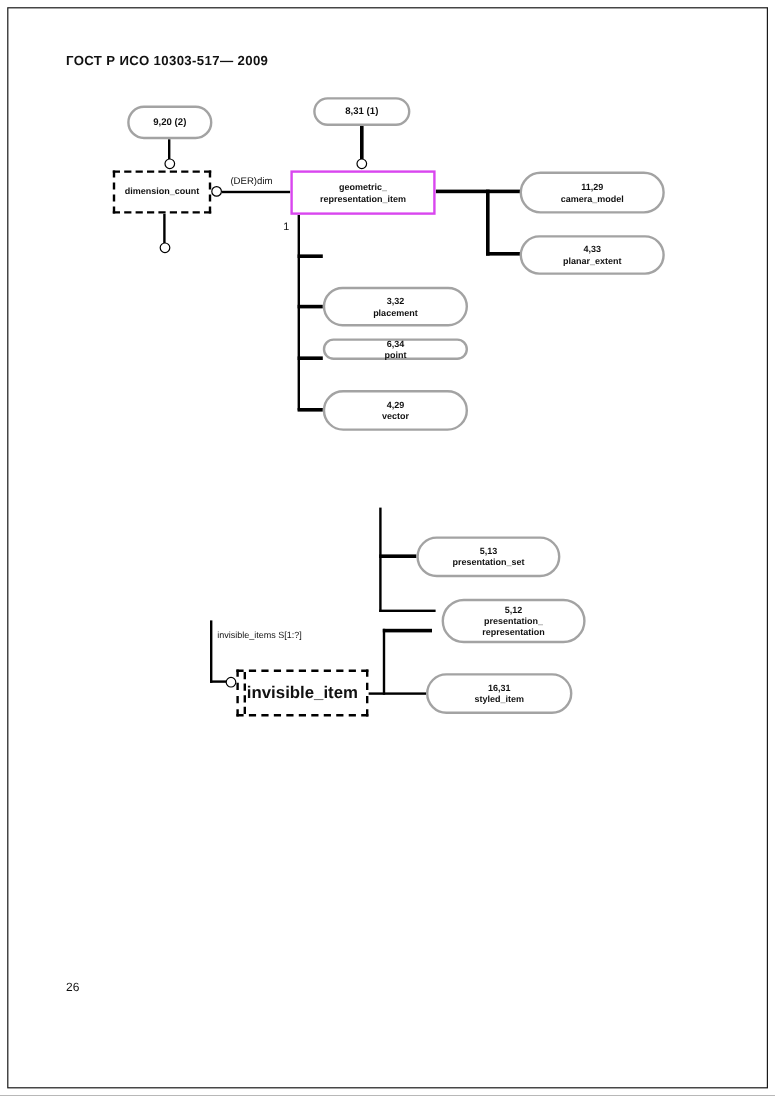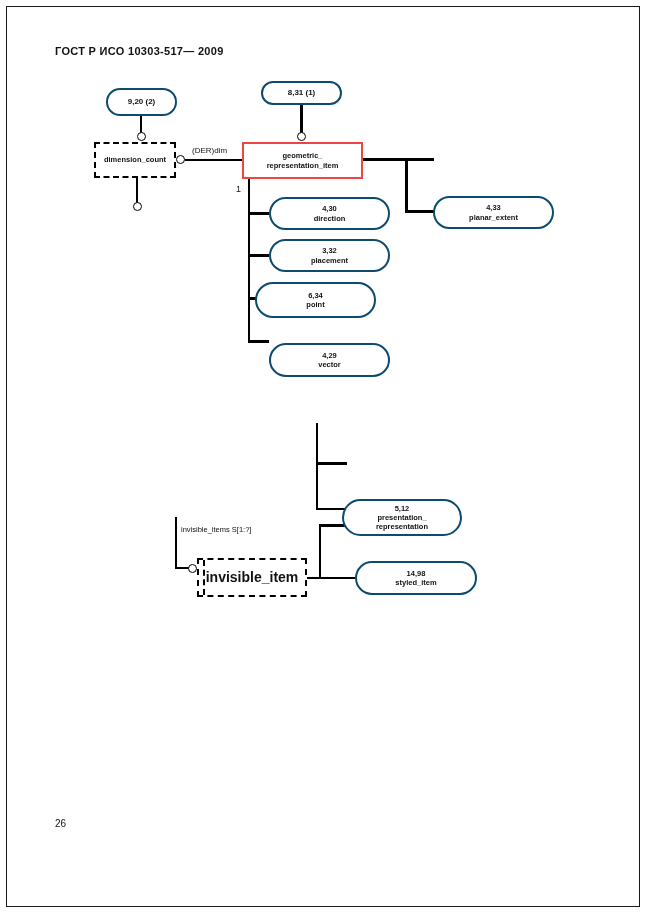--- a/index.html
+++ b/index.html
@@ -18,22 +18,22 @@
   .header{
     position:absolute;left:55px;top:45px;
     font-size:11px;font-weight:bold;letter-spacing:0.3px;white-space:nowrap;
   }
   .node{
     position:absolute;box-sizing:border-box;background:#fff;
     display:flex;flex-direction:column;align-items:center;justify-content:center;
     text-align:center;font-weight:bold;font-size:7.5px;line-height:9.5px;
     z-index:2;
   }
-  .oval{border:2px solid #0c4a6e;border-radius:999px;}
-  .rect-solid{border:2px solid #ef4444;}
+  .oval{border:2px solid #a3a3a3;border-radius:999px;}
+  .rect-solid{border:2px solid #d946ef;}
   .rect-dashed{border:2px dashed #000;}
   .select-bar{
     position:absolute;left:4px;top:0;height:100%;width:0;
     border-left:2px dashed #000;
   }
   .ln{position:absolute;background:#000;z-index:1;}
   .circ{
     position:absolute;width:9px;height:9px;box-sizing:border-box;
     border:1.5px solid #000;border-radius:50%;background:#fff;z-index:3;
   }
@@ -83,56 +83,60 @@
 
   <div class="node rect-solid" style="left:242px;top:142px;width:121px;height:37px">
     <span>geometric_</span>
     <span>representation_item</span>
   </div>
 
   <div class="ln" style="left:363px;top:158px;width:71px;height:3px"></div>
   <div class="ln" style="left:405px;top:158px;width:3px;height:55px"></div>
   <div class="ln" style="left:405px;top:210px;width:29px;height:3px"></div>
 
+  <div class="node oval" style="left:433px;top:143px;width:121px;height:35px">
+    <span>11,29</span>
+    <span>camera_model</span>
+  </div>
   <div class="node oval" style="left:433px;top:196px;width:121px;height:33px">
     <span>4,33</span>
     <span>planar_extent</span>
   </div>
 
   <div class="ln" style="left:248px;top:179px;width:2px;height:163px"></div>
   <div class="lbl" style="left:236px;top:184px;font-size:9px">1</div>
   <div class="ln" style="left:248px;top:212px;width:21px;height:3px"></div>
   <div class="ln" style="left:248px;top:254px;width:21px;height:3px"></div>
   <div class="ln" style="left:248px;top:297px;width:21px;height:3px"></div>
   <div class="ln" style="left:248px;top:340px;width:21px;height:3px"></div>
 
-  <div class="node oval" style="left:269px;top:197px;width:121px;height:33px">
-    <span>4,30</span>
-    <span>direction</span>
-  </div>
   <div class="node oval" style="left:269px;top:239px;width:121px;height:33px">
     <span>3,32</span>
     <span>placement</span>
   </div>
-  <div class="node oval" style="left:255px;top:282px;width:121px;height:36px">
+  <div class="node oval" style="left:269px;top:282px;width:121px;height:18px">
     <span>6,34</span>
     <span>point</span>
   </div>
-  <div class="node oval" style="left:269px;top:343px;width:121px;height:34px">
+  <div class="node oval" style="left:269px;top:325px;width:121px;height:34px">
     <span>4,29</span>
     <span>vector</span>
   </div>
 
 
   <div class="ln" style="left:316px;top:423px;width:2px;height:87px"></div>
   <div class="ln" style="left:316px;top:462px;width:31px;height:3px"></div>
   <div class="ln" style="left:316px;top:508px;width:47px;height:2px"></div>
 
+  <div class="node oval" style="left:347px;top:447px;width:120px;height:34px">
+    <span>5,13</span>
+    <span>presentation_set</span>
+  </div>
 
-  <div class="node oval" style="left:342px;top:499px;width:120px;height:37px;line-height:9px">
+  <div class="node oval" style="left:368px;top:499px;width:120px;height:37px;line-height:9px">
     <span>5,12</span>
     <span>presentation_</span>
     <span>representation</span>
   </div>
 
 
   <div class="ln" style="left:175px;top:517px;width:2px;height:52px"></div>
   <div class="lbl" style="left:181px;top:525px;font-size:7.5px">invisible_items S[1:?]</div>
   <div class="ln" style="left:175px;top:567px;width:14px;height:2px"></div>
   <div class="circ" style="left:188px;top:564px"></div>
@@ -140,19 +144,19 @@
   <div class="node rect-dashed" style="left:197px;top:558px;width:110px;height:39px;font-size:14px">
     <div class="select-bar"></div>
     <span>invisible_item</span>
   </div>
 
   <div class="ln" style="left:319px;top:524px;width:2px;height:55px"></div>
   <div class="ln" style="left:319px;top:524px;width:41px;height:3px"></div>
   <div class="ln" style="left:307px;top:577px;width:48px;height:2px"></div>
 
   <div class="node oval" style="left:355px;top:561px;width:122px;height:34px">
-    <span>14,98</span>
+    <span>16,31</span>
     <span>styled_item</span>
   </div>
 
 
   <div class="pagenum">26</div>
 </div>
 
 </body></html>

